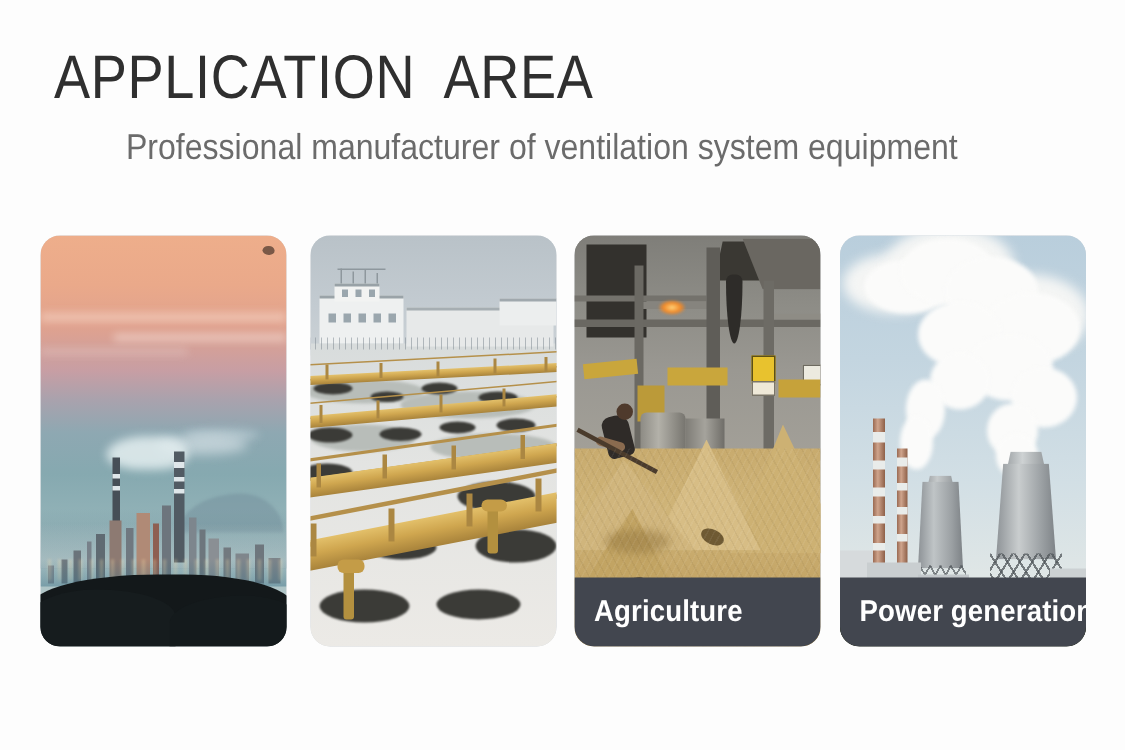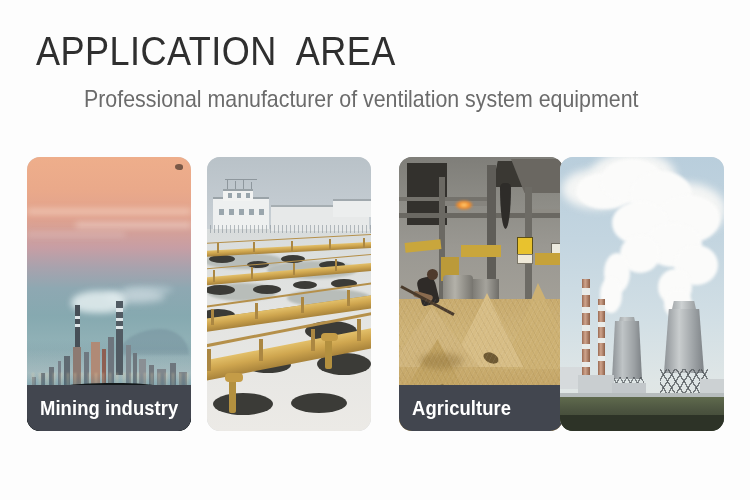--- a/index.html
+++ b/index.html
@@ -64,21 +64,21 @@
     position: absolute;
     top: 0;
     width: 164px;
     height: 274px;
     border-radius: 13px;
     overflow: hidden;
     background: #cfd4d8;
   }
   .card-1 { left: 0px; }
   .card-2 { left: 180px; }
-  .card-3 { left: 372px; }
+  .card-3 { left: 356px; }
   .card-4 { left: 533px; }
 
   .card-photo {
     position: absolute;
     left: 0;
     top: 0;
     width: 164px;
     height: 274px;
     overflow: hidden;
   }
@@ -570,23 +570,20 @@
         <div class="ph1-t ph1-t15"></div>
         <div class="ph1-t ph1-t16"></div>
       </div>
       <div class="ph1-lights"></div>
       <div class="ph1-teal"></div>
       <div class="ph1-trees"></div>
       <div class="ph1-trees2"></div>
       <div class="ph1-trees3"></div>
       <div class="ph1-speck"></div>
     </div>
-    <div class="card-label">
-      <span>Mining industry</span>
-    </div>
   </div>
 
   <div class="card card-2">
     <div class="card-photo">
       <div class="ph2-sky"></div>
       <div class="ph2-ground"></div>
 
       <div class="ph2-water" style="left:-4px; top:96px; width:80px; height:16px;"></div>
       <div class="ph2-water" style="left:60px; top:104px; width:90px; height:18px;"></div>
       <div class="ph2-water" style="left:0px; top:126px; width:70px; height:18px;"></div>
@@ -747,15 +744,18 @@
 
       <div class="ph4-bldg ph4-bl1"></div>
       <div class="ph4-bldg ph4-bl2"></div>
       <div class="ph4-bldg ph4-bl3"></div>
       <div class="ph4-bldg ph4-bl4"></div>
       <div class="ph4-deck"></div>
       <div class="ph4-glint"></div>
       <div class="ph4-ground"></div>
       <div class="ph4-ground-dark"></div>
     </div>
+    <div class="card-label">
+      <span>Power generation</span>
+    </div>
   </div>
 
 </div>
 
 </body></html>

